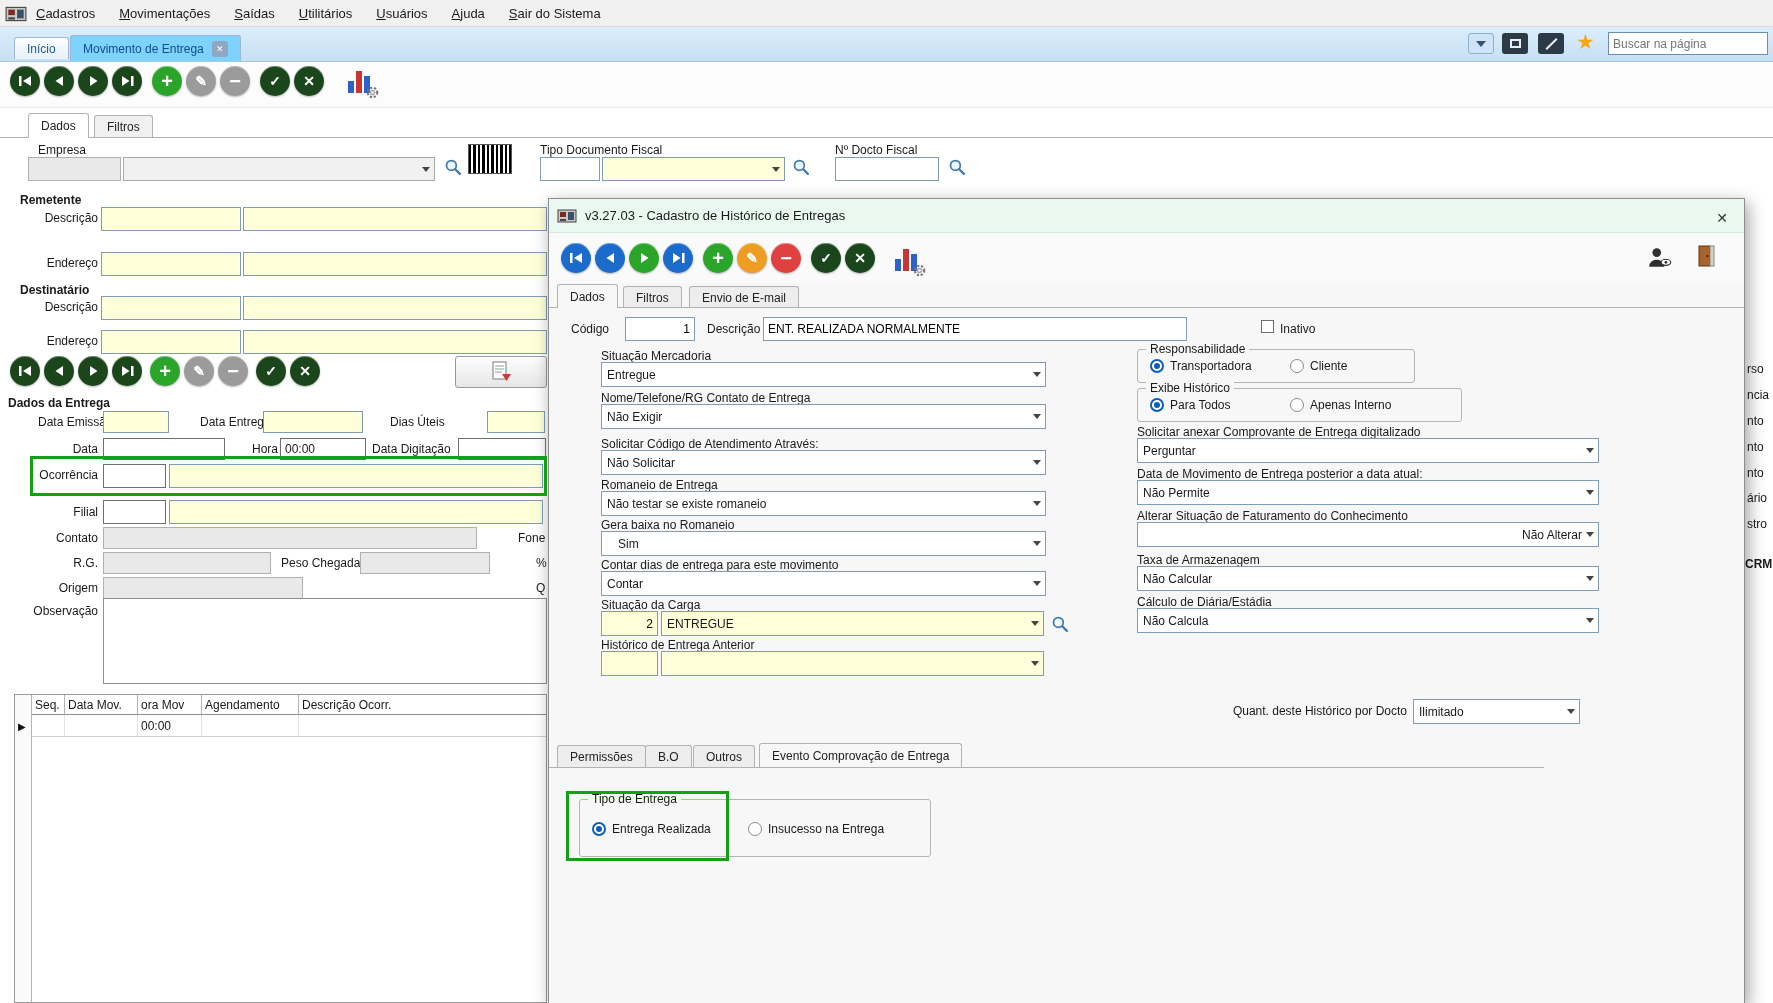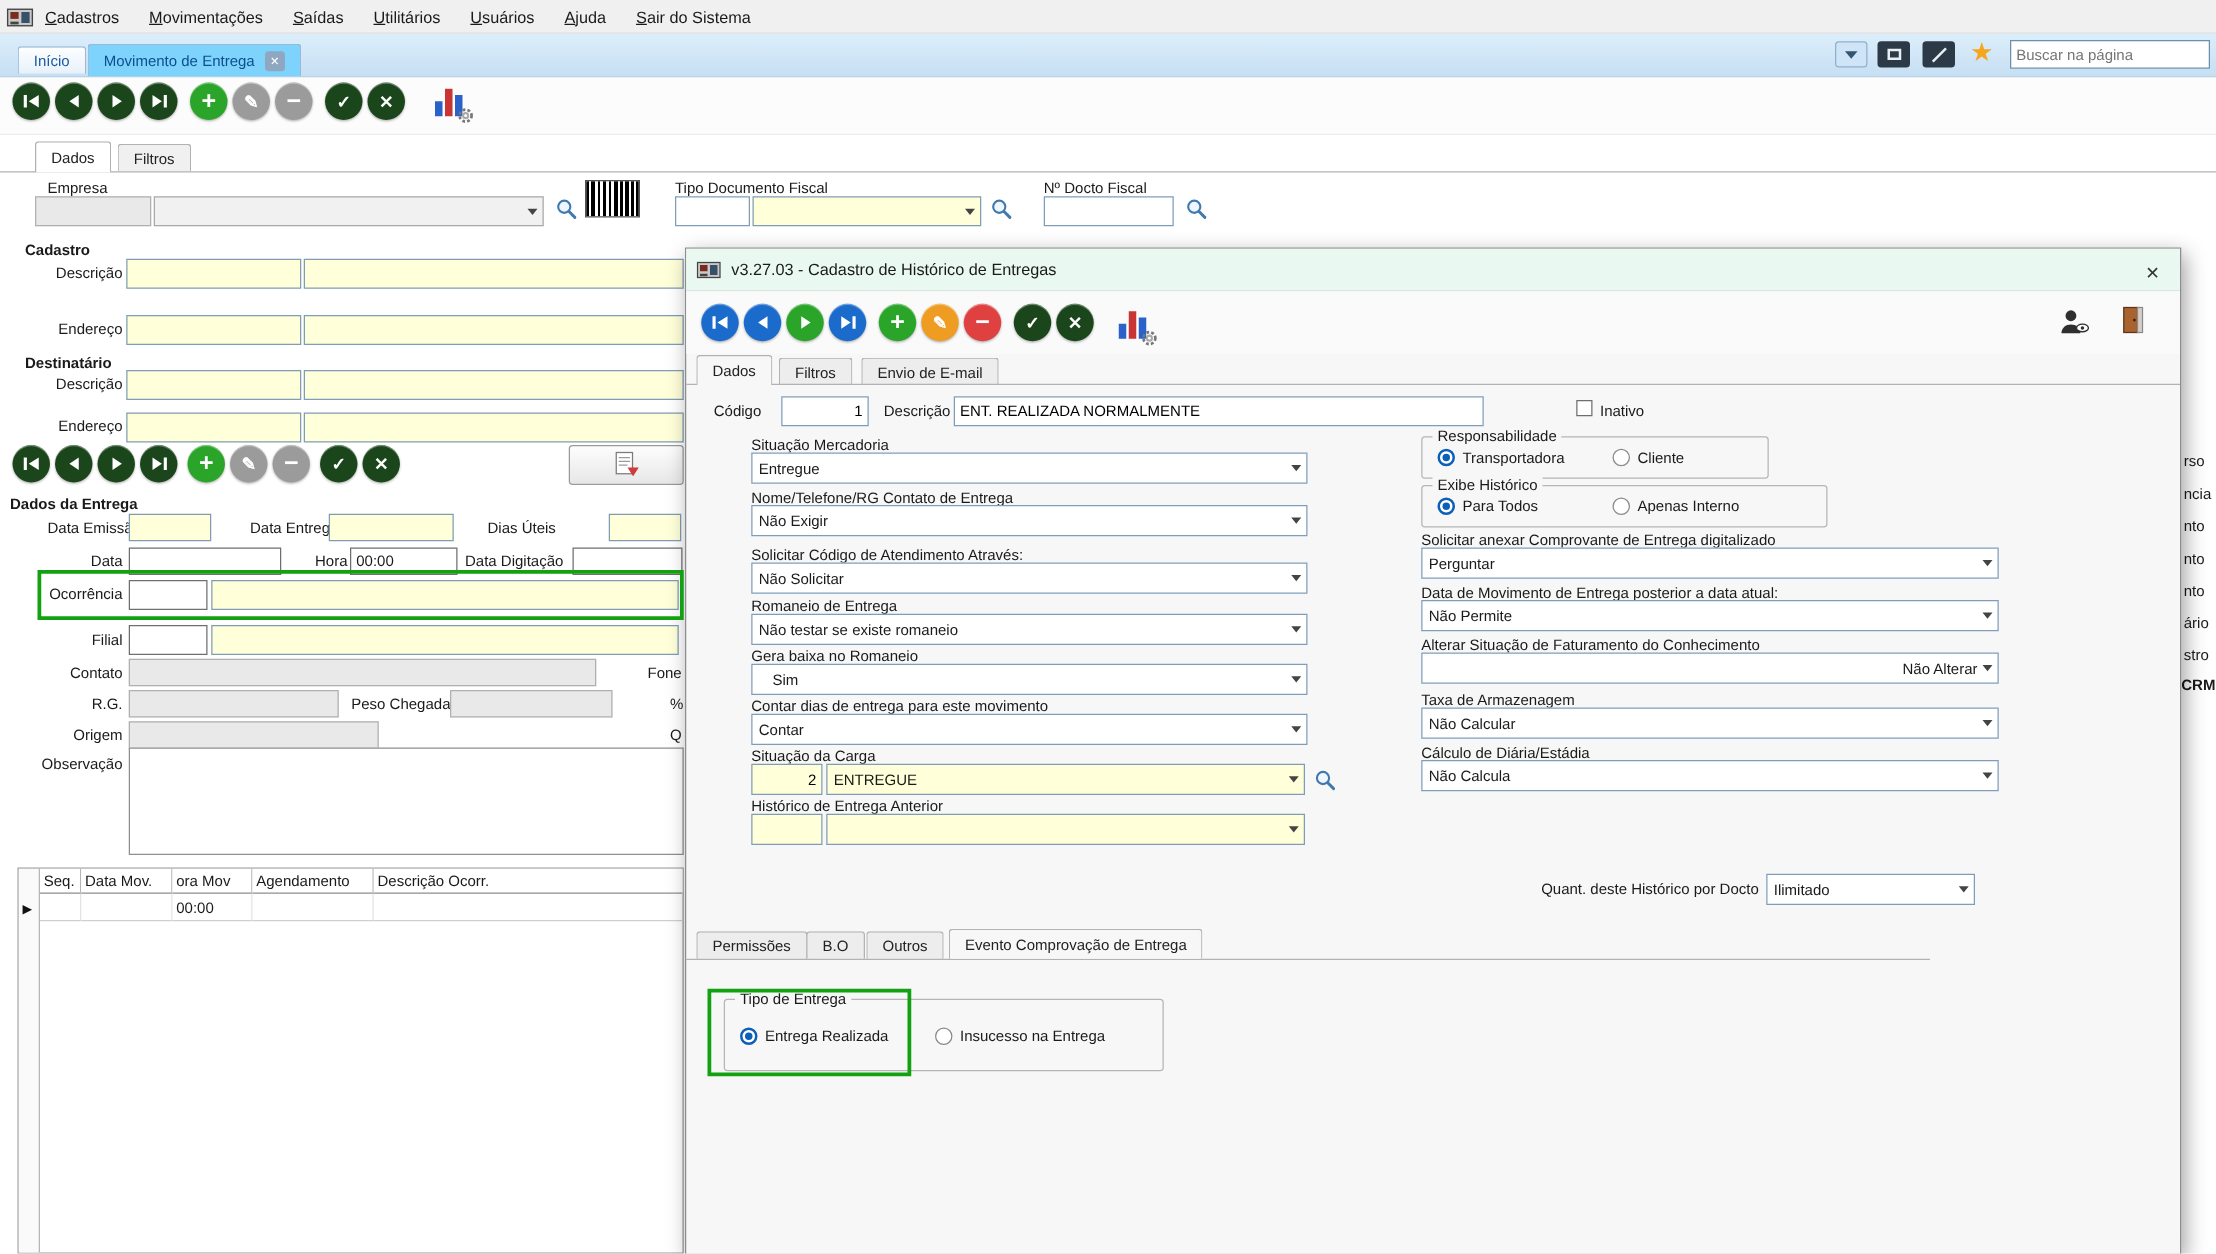--- a/index.html
+++ b/index.html
@@ -165,21 +165,21 @@
         <line x1="10.6" y1="10.6" x2="15" y2="15" stroke="#4179ad" stroke-width="2.2" stroke-linecap="round"></line>
       </svg></span>
 
   <span class="l" style="left:835px;top:143px">Nº Docto Fiscal</span>
   <div class="f" style="left:835px;top:157px;width:104px;height:24px;"></div>
   <span class="l" style="left:948px;top:158px"><svg width="18" height="18" viewBox="0 0 17 17">
         <circle cx="7" cy="7" r="4.6" fill="#eef6ff" stroke="#4179ad" stroke-width="1.6"></circle>
         <line x1="10.6" y1="10.6" x2="15" y2="15" stroke="#4179ad" stroke-width="2.2" stroke-linecap="round"></line>
       </svg></span>
 
-  <span class="l b" style="left:20px;top:193px">Cadastro</span>
+  <span class="l b" style="left:20px;top:193px">Remetente</span>
   <span class="l lr" style="left:18px;top:211px;width:80px">Descrição</span>
   <div class="f yellow" style="left:101px;top:207px;width:140px;height:24px;"></div>
   <div class="f yellow" style="left:243px;top:207px;width:304px;height:24px;"></div>
   <span class="l lr" style="left:18px;top:256px;width:80px">Endereço</span>
   <div class="f yellow" style="left:101px;top:252px;width:140px;height:24px;"></div>
   <div class="f yellow" style="left:243px;top:252px;width:304px;height:24px;"></div>
 
   <span class="l b" style="left:20px;top:283px">Destinatário</span>
   <span class="l lr" style="left:18px;top:300px;width:80px">Descrição</span>
   <div class="f yellow" style="left:101px;top:296px;width:140px;height:24px;"></div>
@@ -284,21 +284,21 @@
     <div class="gc" style="left:284px;top:20px;width:247px;border-right:none;"></div>
   </div>
 
   <span class="l" style="left:1747px;top:362px">rso</span>
   <span class="l" style="left:1747px;top:388px">ncia</span>
   <span class="l" style="left:1747px;top:414px">nto</span>
   <span class="l" style="left:1747px;top:440px">nto</span>
   <span class="l" style="left:1747px;top:466px">nto</span>
   <span class="l" style="left:1747px;top:491px">ário</span>
   <span class="l" style="left:1747px;top:517px">stro</span>
-  <span class="l b" style="left:1745px;top:541px">CRM</span>
+  <span class="l b" style="left:1745px;top:557px">CRM</span>
 
   <div class="dialog">
     <div class="dlg-titlebar">
       <svg width="20" height="20" viewBox="0 0 20 20">
           <rect x="1" y="4" width="18" height="12" fill="#c9c9c9" stroke="#444"></rect>
           <rect x="3" y="6" width="6" height="5" fill="#7a2a1e"></rect>
           <rect x="11" y="6" width="6" height="8" fill="#39506b"></rect>
           <rect x="3" y="13" width="6" height="2" fill="#444"></rect>
         </svg>
       <span>v3.27.03 - Cadastro de Histórico de Entregas</span>

